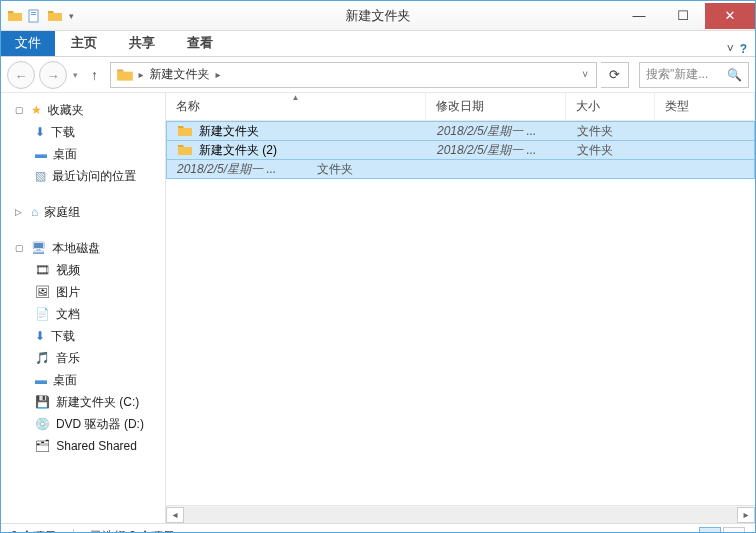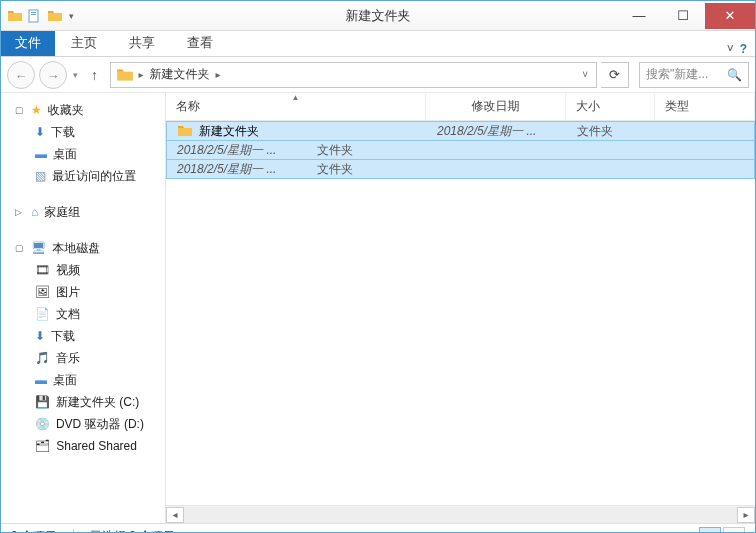--- a/index.html
+++ b/index.html
@@ -8,21 +8,21 @@
 .titlebar { height: 30px; background: linear-gradient(#fff, #f5f5f5); display: flex; align-items: center; border-bottom: 1px solid #ddd; position:relative; }
 .titlebar .qat { display:flex; align-items:center; gap:4px; padding-left:6px; }
 .titlebar .qat svg { width:18px; height:18px; }
 .titlebar .title { position:absolute; left:0; right:0; text-align:center; font-size:13px; color:#333; pointer-events:none;}
 .winbtns { margin-left:auto; display:flex; }
 .winbtn { width:44px; height:26px; display:flex; align-items:center; justify-content:center; font-size:13px; color:#333; }
 .winbtn.close { background:#c75050; color:#fff; width:50px; }
 
 .ribbon-tabs { height:26px; display:flex; align-items:flex-end; background:#fff; border-bottom:1px solid #d6d6d6; font-size:13px; }
 .rtab-file { background:#1e74c0; color:#fff; padding:4px 14px; height:26px; display:flex; align-items:center; }
-.rtab { padding:4px 16px; color:#444; height:26px; display:flex; align-items:center; }
+.rtab { padding:4px 16px; color:#444; height:26px; display:flex; align-items:center;font-weight:bold; }
 
 .navbar { height:36px; display:flex; align-items:center; padding:4px 6px; gap:4px; border-bottom:1px solid #e8e8e8;}
 .navbtn { width:28px; height:28px; border:1px solid #ccc; border-radius:14px; display:flex; align-items:center; justify-content:center; color:#888; font-size:13px; background:#fafafa;}
 .navdrop { font-size:9px; color:#888; padding:0 2px; }
 .navup { width:22px; height:22px; display:flex;align-items:center;justify-content:center;color:#555;font-size:14px;}
 .addressbar { flex:1; height:26px; border:1px solid #c7c7c7; display:flex; align-items:center; padding:0 2px; font-size:12px; background:#fff;}
 .addressbar .fic { width:18px;height:18px; margin:0 3px;}
 .addressbar .crumb { padding:0 4px; color:#333; }
 .addressbar .sep { color:#666; font-size:10px; padding:0 2px;}
 .addr-drop { margin-left:auto; color:#666; font-size:10px; padding:0 6px;}
@@ -35,21 +35,21 @@
 .sgroup { margin-bottom:14px; }
 .sitem { display:flex; align-items:center; height:22px; padding-left:14px; gap:6px; white-space:nowrap;}
 .sitem.header { font-weight:normal; }
 .sitem.child { padding-left:34px; }
 .sitem .tri { width:10px; color:#666; font-size:9px; }
 .sicon-box{ width:16px;height:16px; display:inline-flex;align-items:center;justify-content:center;}
 
 .main { flex:1; display:flex; flex-direction:column; overflow:hidden;}
 .columns { height:28px; display:flex; align-items:center; border-bottom:1px solid #e8e8e8; font-size:12px; color:#444; }
 .col { padding:0 10px; border-right:1px solid #eee; height:100%; display:flex;align-items:center; position:relative;}
-.col.name{ width:260px; } .col.date{width:140px;justify-content:center;} .col.type{width:100px;} .col.size{flex:1;}
+.col.name{ width:260px; } .col.date{width:140px;} .col.type{width:100px;} .col.size{flex:1;}
 .col.name .sorticon{ position:absolute; left:50%; top:0; transform:translateX(-50%); font-size:8px; color:#777;}
 .rows { flex:1; overflow:auto; position:relative;}
 .row { height:20px; display:flex; align-items:center; font-size:12px; background:#cde8fb; border:1px solid #8ec8ef; margin-bottom:-1px;}
 .row .cell{ padding:0 10px; overflow:hidden; text-overflow:ellipsis; white-space:nowrap;}
 .row .cell.name{width:260px; display:flex;align-items:center; gap:6px;} 
 .row .cell.date{width:140px; color:#555;font-style:italic;} .row .cell.type{width:100px; color:#555;} .row .cell.size{flex:1;}
 .hscroll { height:18px; border-top:1px solid #e5e5e5; display:flex; align-items:center; background:#f4f4f4;}
 .hscroll .arrow{ width:18px;height:16px;border:1px solid #ccc;background:#fff;display:flex;align-items:center;justify-content:center;font-size:10px;color:#666;}
 .hscroll .track{ flex:1;height:16px;background:#eee;}
 
@@ -225,20 +225,27 @@
               <path class="tab" d="M1 3h5l1 2H1z"></path>
               <path d="M1 5h14v8H1z"></path>
             </svg>
             <span>新建文件夹</span>
           </div>
           <div class="cell date">2018/2/5/星期一 ...</div>
           <div class="cell type">文件夹</div>
           <div class="cell size"></div>
         </div>
         <div class="row">
+          <div class="cell name">
+            <svg class="folder-ico" width="16" height="16" viewBox="0 0 16 16">
+              <path class="tab" d="M1 3h5l1 2H1z"></path>
+              <path d="M1 5h14v8H1z"></path>
+            </svg>
+            <span>新建文件夹 (2)</span>
+          </div>
           <div class="cell date">2018/2/5/星期一 ...</div>
           <div class="cell type">文件夹</div>
           <div class="cell size"></div>
         </div>
         <div class="row">
           <div class="cell date">2018/2/5/星期一 ...</div>
           <div class="cell type">文件夹</div>
           <div class="cell size"></div>
         </div>
       </div>

